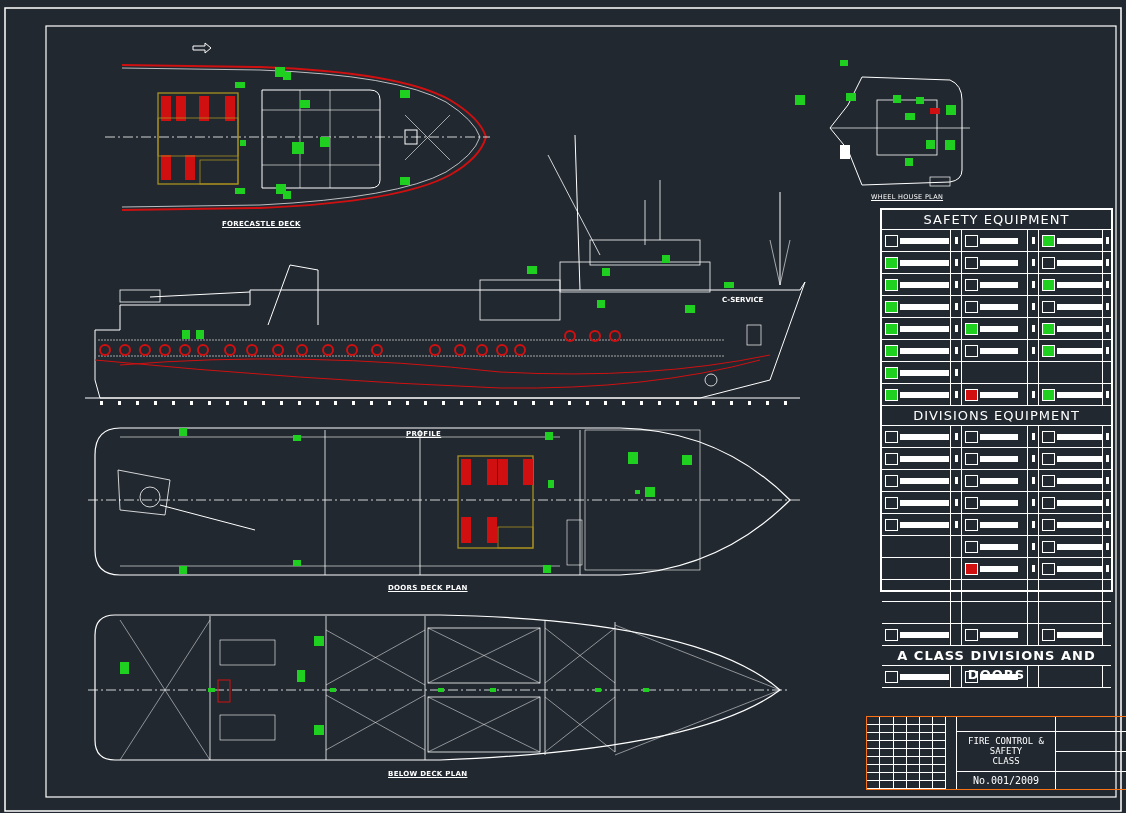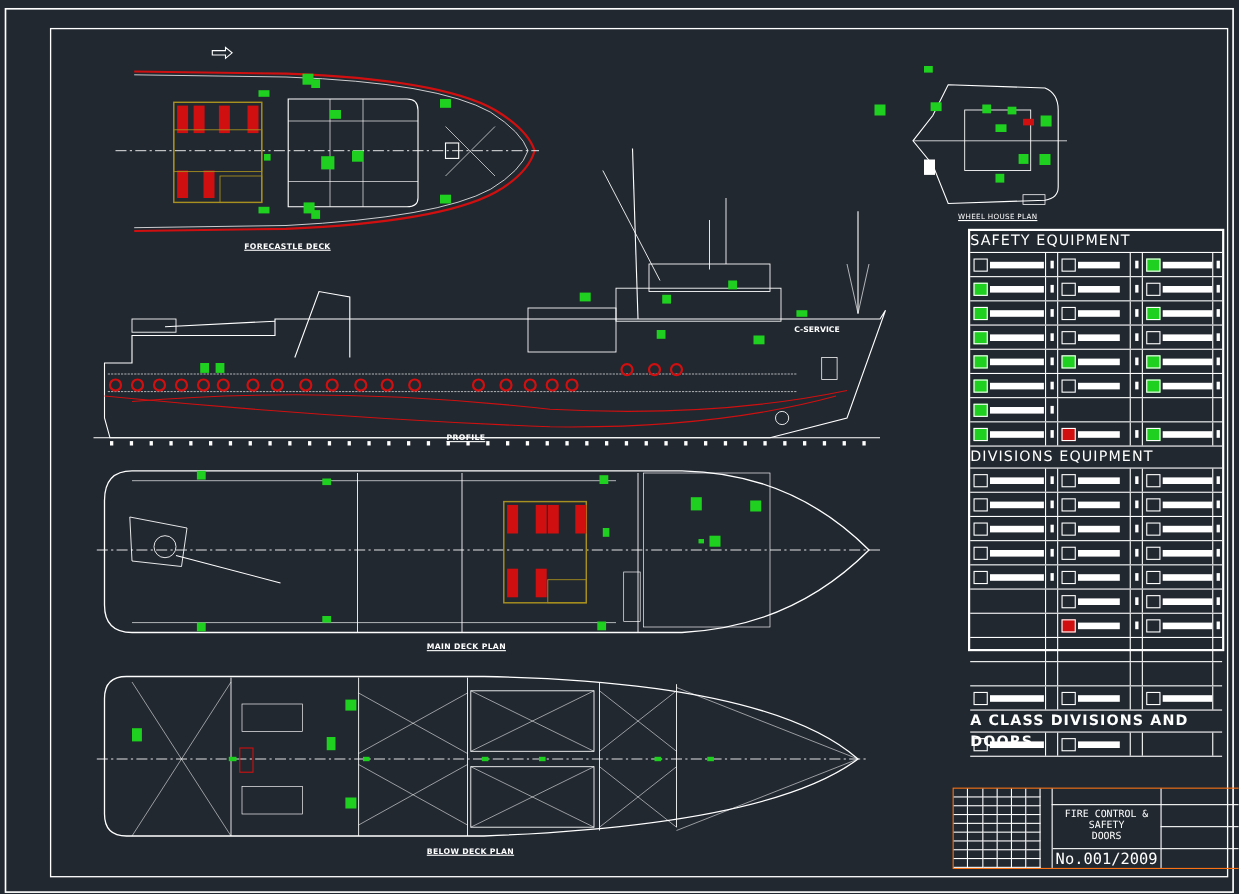--- a/index.html
+++ b/index.html
@@ -9,21 +9,21 @@
     font-family: "Liberation Sans", sans-serif;
     position: relative;
   }
   #canvas { position: absolute; left: 0; top: 0; }
   .legend {
     position: absolute; left: 880px; top: 208px; width: 233px; height: 384px;
     border: 2px solid #fff; box-sizing: border-box;
     color: #fff; font-family: "DejaVu Sans", sans-serif;
   }
   .legend .sec-title {
-    height: 19px; line-height: 19px; 
+    height: 19px; line-height: 19px; text-align: center;
     font-size: 13px; letter-spacing: 1px;
     border-bottom: 1px solid #fff;
   }
   .legend .row {
     display: grid; grid-template-columns: 69px 8px 8px 64px 8px 8px 64px 8px;
     height: 21px; border-bottom: 1px solid #fff;
   }
   .legend .cell { border-right: 1px solid #fff; display: flex; align-items: center; padding-left: 3px; box-sizing: border-box; }
   .legend .cell:last-child { border-right: none; }
   .legend .tick-cell { border-right: 1px solid #fff; display:flex; align-items:center; justify-content:center; }
@@ -39,21 +39,21 @@
   .title-block {
     position: absolute; left: 866px; top: 716px; width: 279px; height: 74px;
     border: 1px solid #f97316; box-sizing: border-box; color:#fff;
   }
   .tb-grid { position:absolute; left:0; top:0; width: 90px; height: 72px;
     display:grid; grid-template-columns: 13px 14px 13px 13px 13px 13px; grid-auto-rows: 8px; }
   .tb-grid div { border-right:1px solid #fff; border-bottom:1px solid #fff; box-sizing:border-box; }
   .tb-title { position:absolute; left: 90px; top: 14px; width: 98px; height: 40px;
     font-size: 9px; text-align:center; font-family: "DejaVu Sans Mono", monospace; display:flex; flex-direction:column; justify-content:center; }
   .tb-no { position:absolute; left: 90px; top: 54px; width: 98px; height: 18px;
-    font-size: 14px; text-align:center; line-height: 18px; font-family: "DejaVu Sans Mono", monospace; border-top:1px solid #fff; }
+    font-size: 10px; text-align:center; line-height: 18px; font-family: "DejaVu Sans Mono", monospace; border-top:1px solid #fff; }
   .tb-vline { position:absolute; top:0; bottom:0; width:1px; background:#fff; }
   .tb-hline { position:absolute; height:1px; background:#fff; }
   .view-label {
     position: absolute; color: #fff; font-size: 7px; font-weight: bold;
     text-decoration: underline; letter-spacing: 0.3px; font-family: "DejaVu Sans", sans-serif;
     white-space: nowrap;
   }
   .ship-name { position:absolute; color:#fff; font-size:7px; font-weight:bold; font-family:"DejaVu Sans", sans-serif; }
 </style>
 </head>
@@ -305,22 +305,22 @@
     <rect x="438" y="688" width="6" height="4" fill="#20d020"></rect>
     <rect x="490" y="688" width="6" height="4" fill="#20d020"></rect>
     <rect x="595" y="688" width="6" height="4" fill="#20d020"></rect>
     <rect x="643" y="688" width="6" height="4" fill="#20d020"></rect>
   </g>
 </svg>
 
 <div class="ship-name" style="left:722px; top:296px;">C-SERVICE</div>
 
 <div class="view-label" style="left:222px; top:220px;text-decoration:underline;">FORECASTLE DECK</div>
-<div class="view-label" style="left:406px; top:394px;">PROFILE</div>
-<div class="view-label" style="left:388px; top:584px;">MAIN DECK PLAN</div>
+<div class="view-label" style="left:406px; top:430px;">PROFILE</div>
+<div class="view-label" style="left:388px; top:584px;">DOORS DECK PLAN</div>
 <div class="view-label" style="left:388px; top:770px;">BELOW DECK PLAN</div>
 <div class="view-label" style="left:871px; top:193px; font-weight:normal; font-size:6.5px;">WHEEL HOUSE PLAN</div>
 
 <div class="legend" id="legend">
     <div class="sec-title">SAFETY EQUIPMENT</div>
     <div class="row" style="grid-template-columns: 69px 11px 66px 11px 64px 8px;">
       <div class="cell">
         <span class="sym outline"></span>
         <span class="bar" style="width: 49px;"></span>
       </div>
@@ -752,16 +752,16 @@
       <div></div>
       <div></div>
     </div>
   <div class="tb-vline" style="left:89px;"></div>
   <div class="tb-vline" style="left:188px;"></div>
   <div class="tb-hline" style="left:89px; right:0; top:14px;"></div>
   <div class="tb-hline" style="left:188px; right:0; top:34px;"></div>
   <div class="tb-hline" style="left:188px; right:0; top:54px;"></div>
   <div class="tb-title">
     <span>FIRE CONTROL &amp; SAFETY</span>
-    <span>DOORS</span>
+    <span>CLASS</span>
   </div>
   <div class="tb-no">No.001/2009</div>
 </div>
 
 </body></html>

